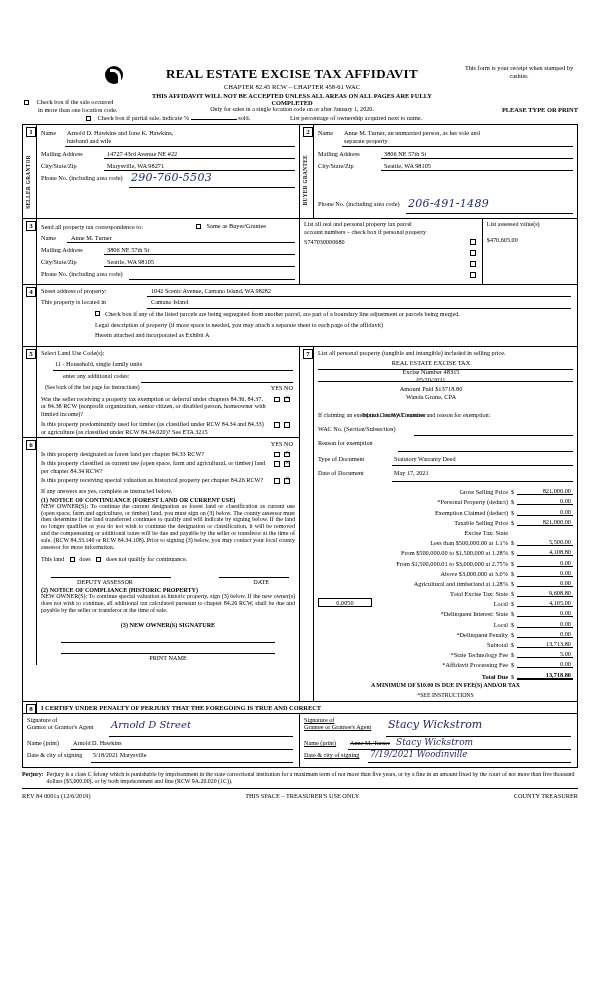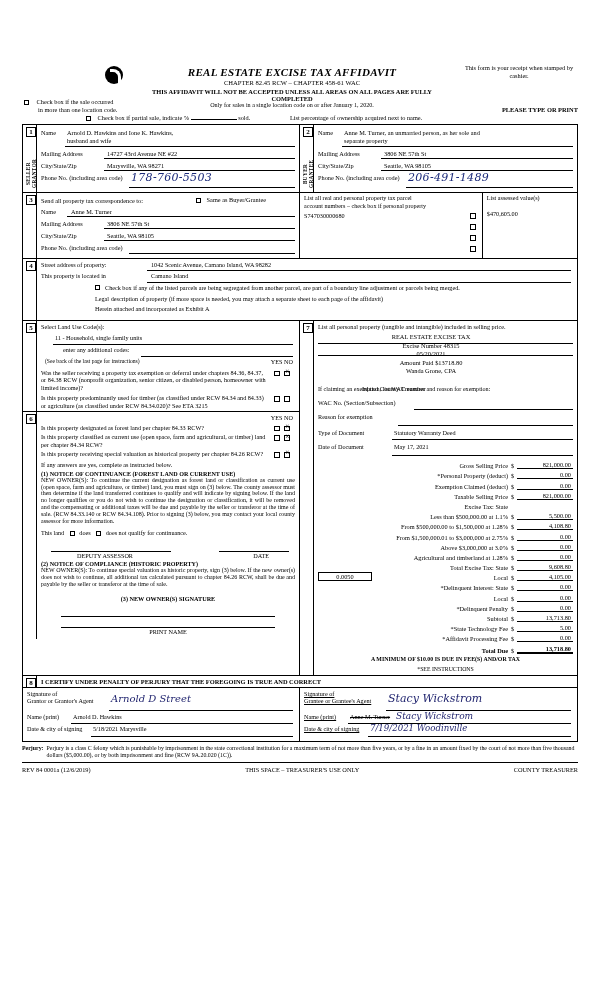--- a/index.html
+++ b/index.html
@@ -19,21 +19,21 @@
   .hdr { position:relative; height:52px; }
   .dor { position:absolute; left:2px; top:8px; width:150px; }
   .dor .l1 { font-size:6.4px; }
   .dor .l2 { font-size:13px; font-weight:bold; letter-spacing:-0.2px; line-height:12px; }
   .dor .l3 { font-size:6.4px; font-style:italic; }
   .dor-logo { position:absolute; left:83px; top:4px; width:18px; height:18px; border-radius:50%; background:#000; }
   .dor-logo:after { content:""; position:absolute; left:5px; top:3px; width:8px; height:12px;
      border-right:3px solid #fff; border-top:3px solid #fff; border-top-right-radius:8px; }
 
   .title-block { position:absolute; left:120px; top:4px; width:300px; text-align:center; }
-  .title-block .t1 { font-size:11px; font-weight:bold; letter-spacing:0.3px;font-style:italic; }
+  .title-block .t1 { font-size:13px; font-weight:bold; letter-spacing:0.3px; }
   .title-block .t2 { font-size:6.6px; margin-top:1px; }
   .title-block .t3 { font-size:6.4px; font-weight:bold; margin-top:2px; }
   .title-block .t4 { font-size:6.1px; }
 
   .receipt { position:absolute; right:0; top:2px; width:118px; text-align:center; font-size:6.3px; line-height:8px; }
 
   .ptype { position:absolute; right:0; top:44px; font-size:6.4px; font-weight:bold; }
 
   .cb { display:inline-block; width:5px; height:5px; border:0.6px solid #000; background:#fff; vertical-align:middle; }
   .cbx { display:inline-block; width:5.5px; height:5.5px; border:0.7px solid #000; background:#fff; vertical-align:middle; position:relative; }
@@ -134,21 +134,21 @@
           <span style="position:absolute;left:66px;top:1.5px;">14727 43rd Avenue NE #22</span>
           <span class="uline" style="left:63px;right:0;bottom:1px;"></span>
         </div>
         <div class="fld" style="height:12px;">
           <span class="lbl">City/State/Zip</span>
           <span style="position:absolute;left:66px;top:1.5px;">Marysville, WA 98271</span>
           <span class="uline" style="left:63px;right:0;bottom:1px;"></span>
         </div>
         <div class="fld" style="height:18px;">
           <span class="lbl">Phone No. (including area code)</span>
-          <span class="penbig" style="position:absolute;left:90px;top:-1px;">178-760-5503</span>
+          <span class="penbig" style="position:absolute;left:90px;top:-1px;">290-760-5503</span>
           <span class="uline" style="left:88px;right:0;bottom:2px;"></span>
         </div>
       </div>
       <div class="secnum" style="position:relative;">
         <span>2</span>
         <div class="vsidelbl">BUYER GRANTEE</div>
       </div>
       <div style="width:calc(50% - 14px);padding:2px 4px 2px 4px;">
         <div class="fld" style="height:10px;">
           <span class="lbl">Name</span>
@@ -161,21 +161,21 @@
         <div class="fld" style="height:12px;">
           <span class="lbl">Mailing Address</span>
           <span style="position:absolute;left:66px;top:1.5px;">3806 NE 57th St</span>
           <span class="uline" style="left:63px;right:0;bottom:1px;"></span>
         </div>
         <div class="fld" style="height:12px;">
           <span class="lbl">City/State/Zip</span>
           <span style="position:absolute;left:66px;top:1.5px;">Seattle, WA 98105</span>
           <span class="uline" style="left:63px;right:0;bottom:1px;"></span>
         </div>
-        <div class="fld" style="height:18px;">
+        <div class="fld" style="height:18px;margin-top:26px;">
           <span class="lbl">Phone No. (including area code)</span>
           <span class="penbig" style="position:absolute;left:90px;top:-1px;">206-491-1489</span>
           <span class="uline" style="left:88px;right:0;bottom:2px;"></span>
         </div>
       </div>
     </div>
 
     <div class="hrule row">
       <div class="secnum">
         <span>3</span>

